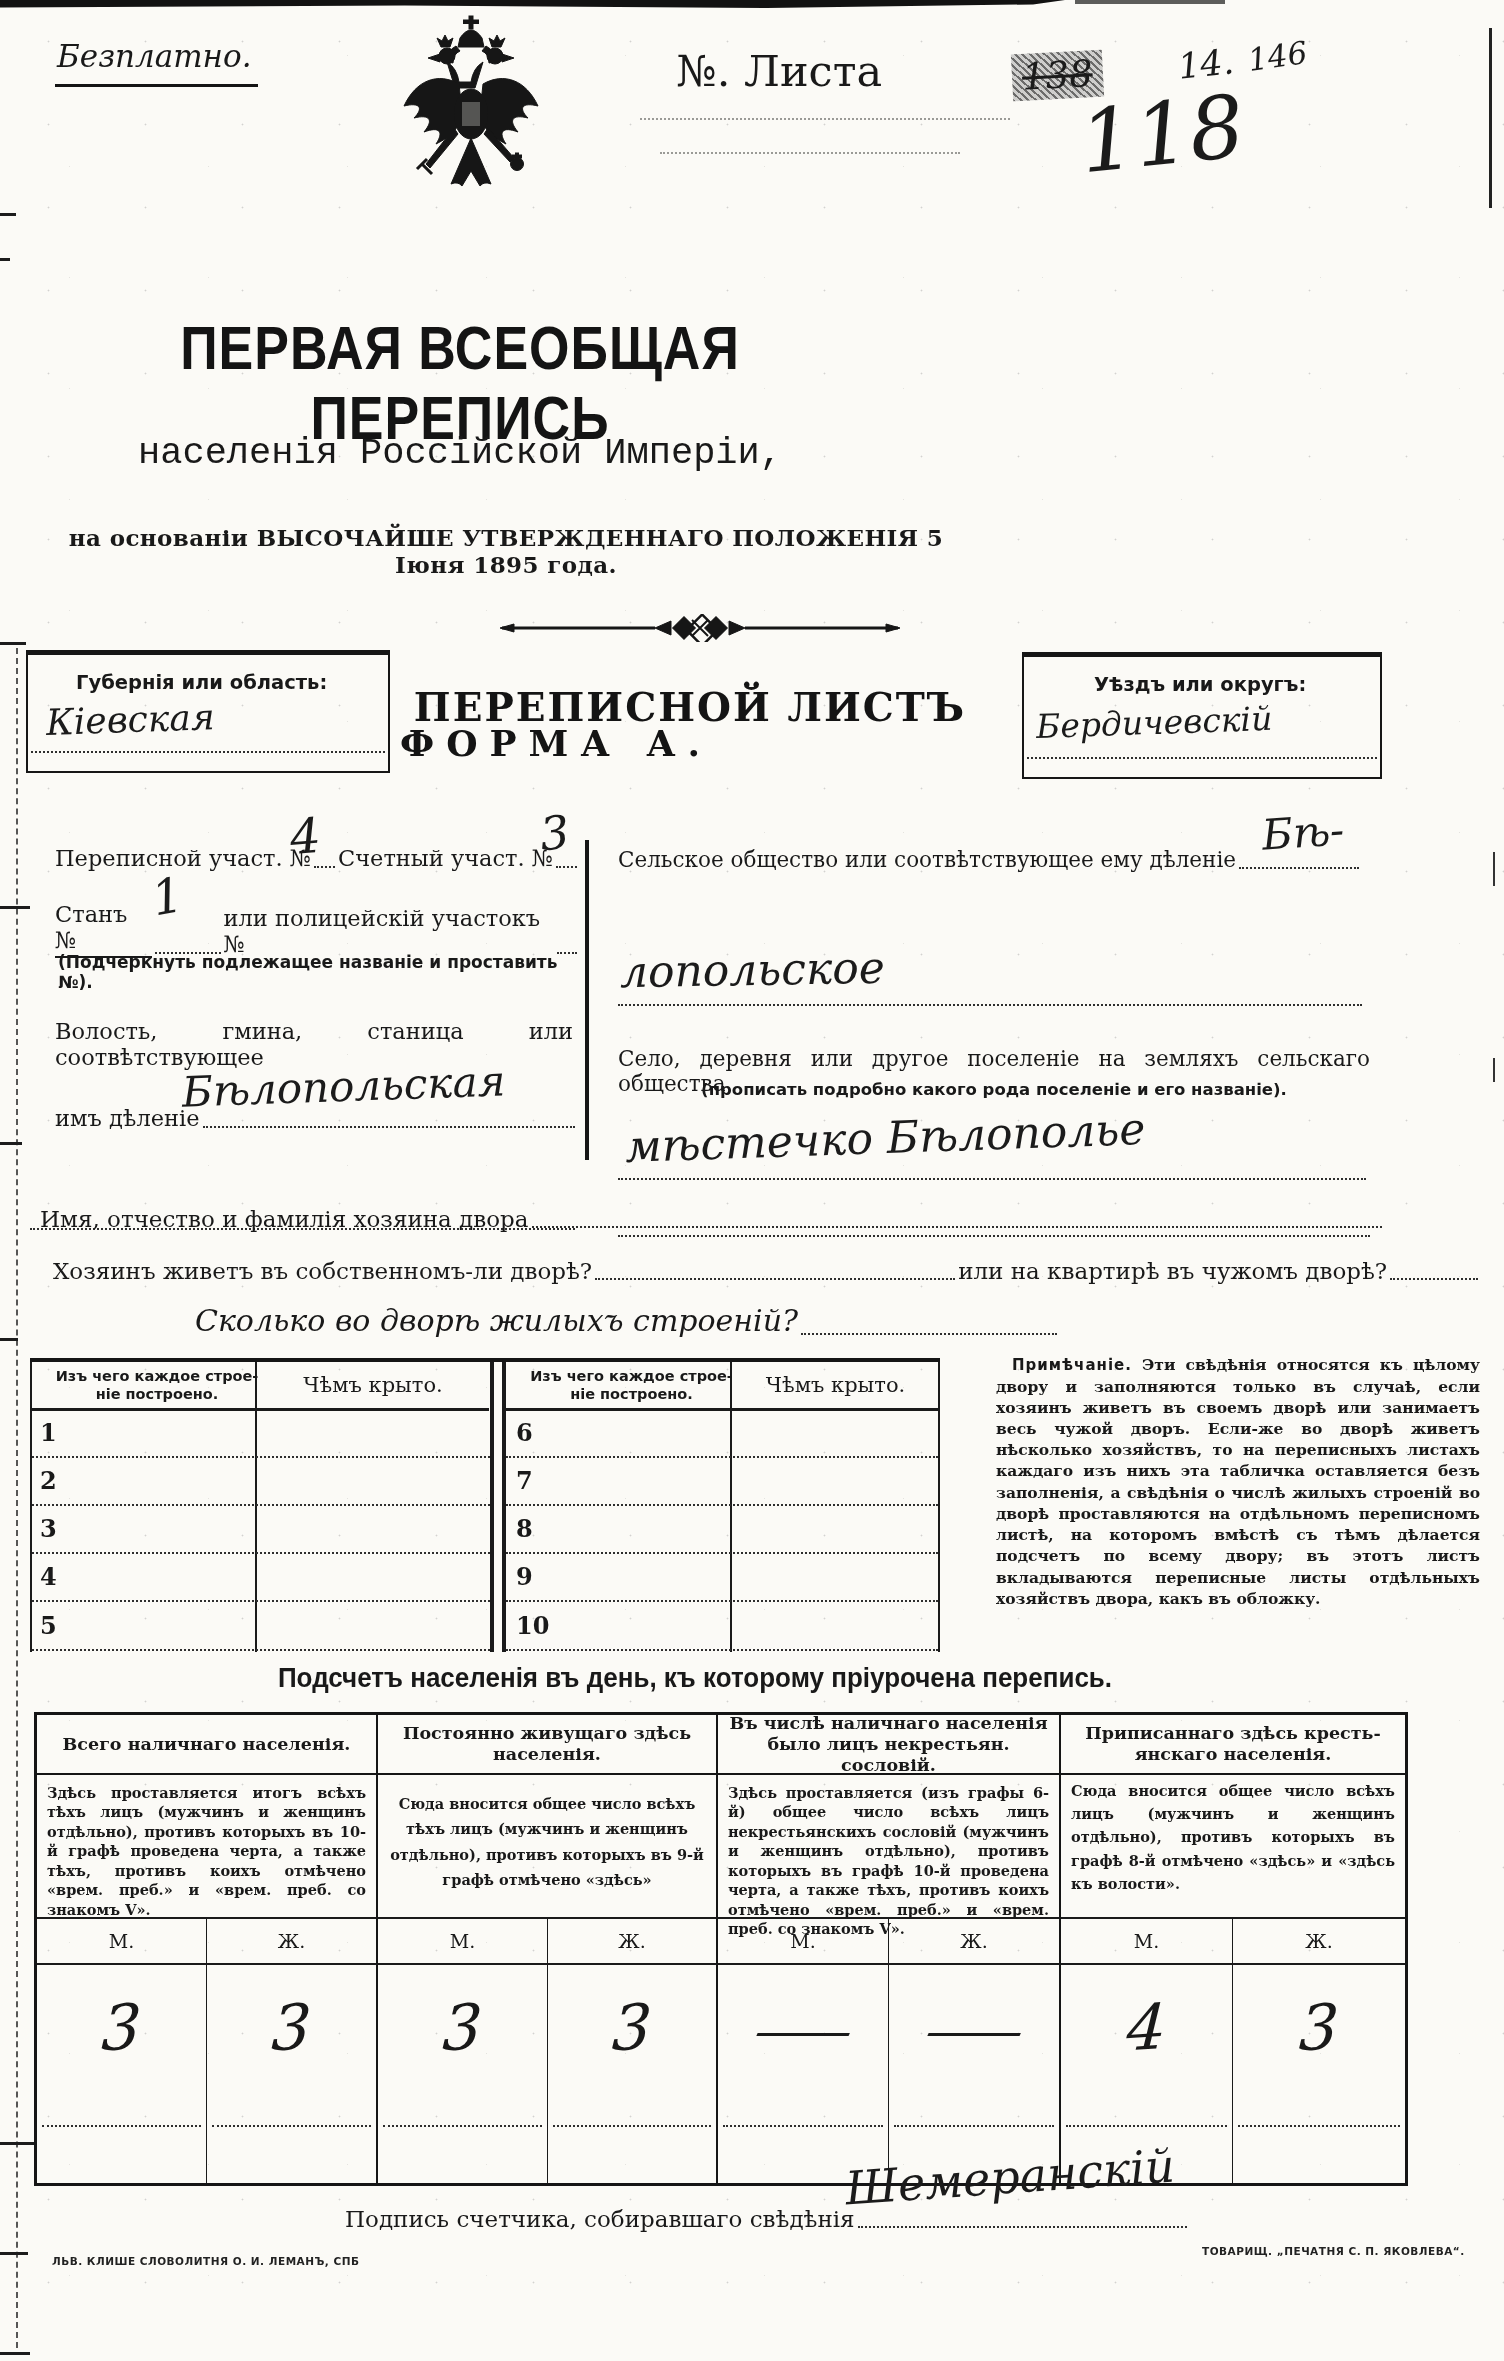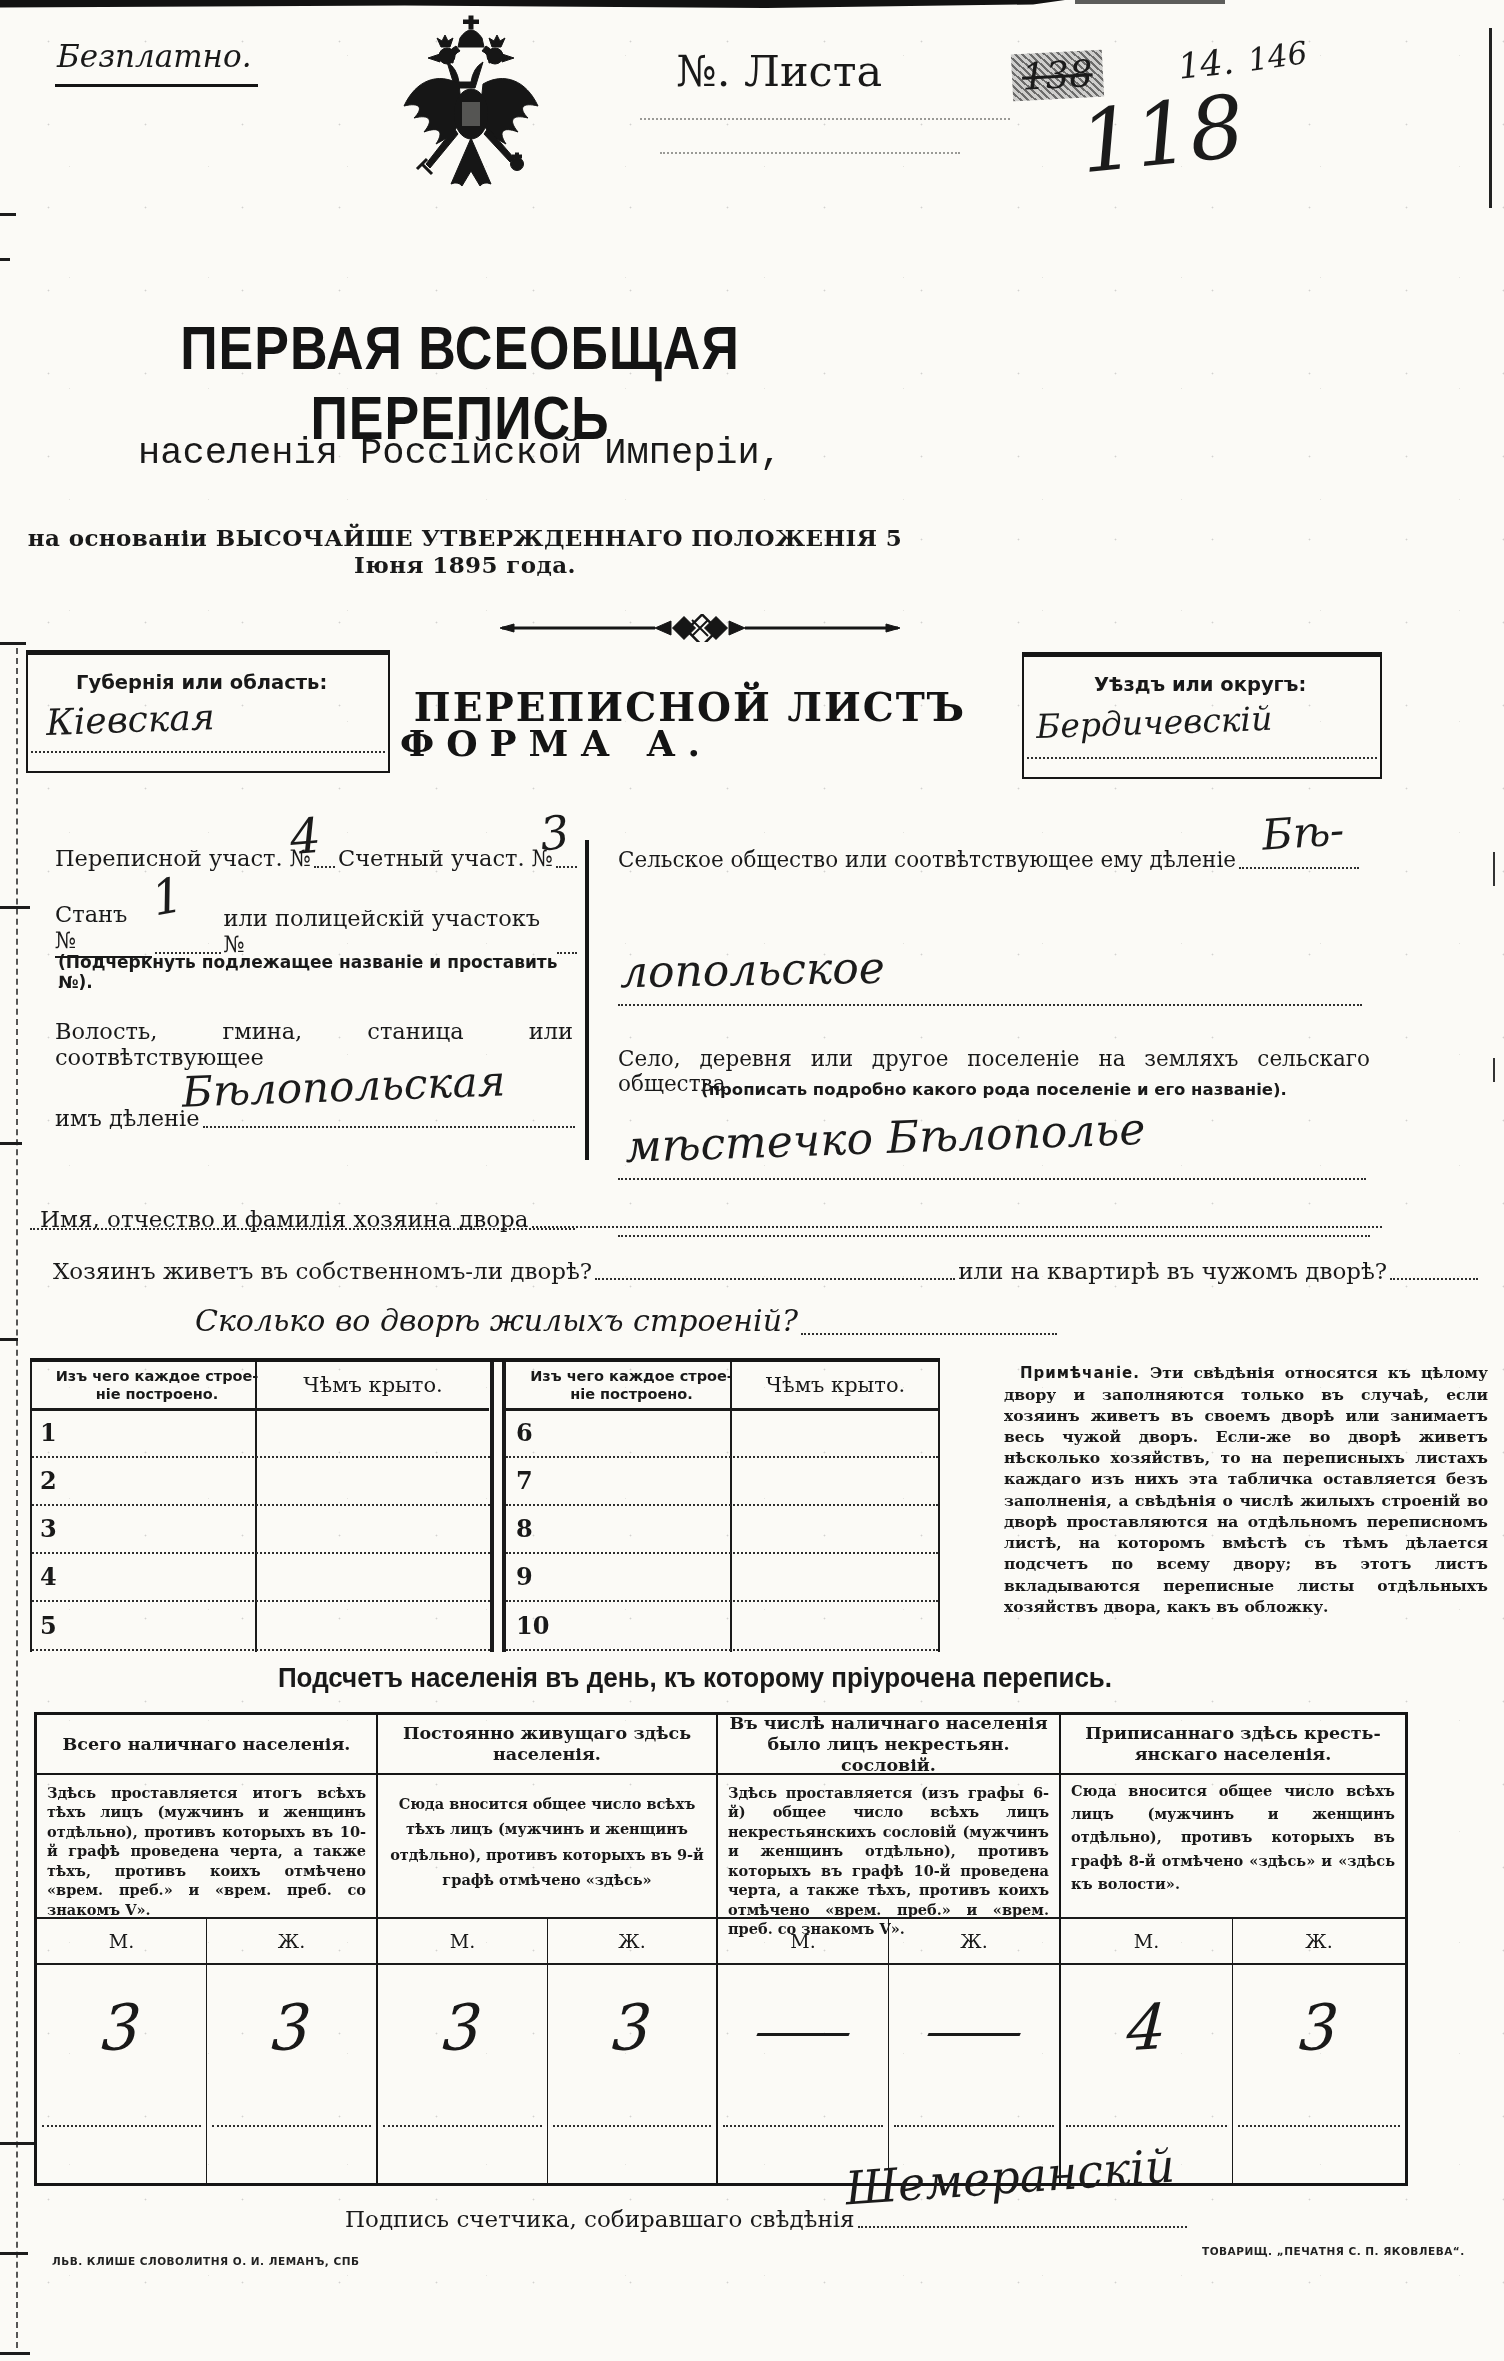--- a/index.html
+++ b/index.html
@@ -105,21 +105,21 @@
   <div class="abs hw" style="left:1012px;top:52px;font-size:37px;padding:2px 10px;transform:rotate(-3deg);text-decoration:line-through;
               background:repeating-linear-gradient(45deg, rgba(60,60,60,.75) 0 2px, rgba(170,170,170,.55) 2px 5px);"><span>138</span></div>
   <div class="abs hw" style="left:1178px;top:44px;font-size:35px;transform:rotate(-6deg);"><span>14.</span></div>
   <div class="abs hw" style="left:1248px;top:38px;font-size:31px;transform:rotate(-8deg);"><span>146</span></div>
   <div class="abs faintdots" style="left:640px;top:118px;width:370px;"></div>
   <div class="abs faintdots" style="left:660px;top:152px;width:300px;"></div>
   <div class="abs hw" style="left:1080px;top:84px;font-size:86px;transform:rotate(-6deg);"><span>118</span></div>
 
   <div class="abs bigsans" style="left:40px;top:312px;width:840px;text-align:center;font-size:52px;font-weight:bold;letter-spacing:1px;transform:scaleY(1.18);transform-origin:top center;color:#141414;"><span>ПЕРВАЯ ВСЕОБЩАЯ ПЕРЕПИСЬ</span></div>
   <div class="abs serif" style="left:40px;top:432px;width:840px;text-align:center;font-size:37px;font-family:Liberation Mono, monospace;"><span>населенія Россійской Имперіи,</span></div>
-  <div class="abs serif" style="left:0px;top:524px;width:930px;text-align:center;font-size:23px;font-weight:bold;letter-spacing:.4px;"><span>на основаніи ВЫСОЧАЙШЕ УТВЕРЖДЕННАГО ПОЛОЖЕНІЯ 5 Іюня 1895 года.</span></div>
+  <div class="abs serif" style="left:0px;top:524px;width:930px;text-align:center;font-size:23px;font-weight:bold;letter-spacing:.4px;padding-left:41px;"><span>на основаніи ВЫСОЧАЙШЕ УТВЕРЖДЕННАГО ПОЛОЖЕНІЯ 5 Іюня 1895 года.</span></div>
 
   <div class="abs" style="left:500px;top:614px;">
     <svg width="400" height="28" viewBox="0 0 400 28">
       <g fill="#161616" stroke="#161616">
         <path d="M2 14 H155" stroke-width="3"></path>
         <path d="M245 14 H398" stroke-width="3"></path>
         <path d="M0 14 l14 -4 v8 z"></path>
         <path d="M400 14 l-14 -4 v8 z"></path>
         <path d="M155 14 l16 -7 v14 z"></path>
         <path d="M245 14 l-16 -7 v14 z"></path>
@@ -243,21 +243,21 @@
     <div class="rownum" style="left:10px;top:152px;"><span>3</span></div>
     <div class="rownum" style="left:10px;top:200px;"><span>4</span></div>
     <div class="rownum" style="left:10px;top:249px;"><span>5</span></div>
     <div class="rownum" style="left:486px;top:56px;"><span>6</span></div>
     <div class="rownum" style="left:486px;top:104px;"><span>7</span></div>
     <div class="rownum" style="left:486px;top:152px;"><span>8</span></div>
     <div class="rownum" style="left:486px;top:200px;"><span>9</span></div>
     <div class="rownum" style="left:486px;top:249px;"><span>10</span></div>
   </div>
 
-  <p class="abs serif" style="left:988px;top:1346px;width:484px;margin:16px;font-size:15.5px;font-weight:600;line-height:1.37;text-align:justify;text-indent:16px;">
+  <p class="abs serif" style="left:988px;top:1346px;width:484px;margin:8px;font-size:15.5px;font-weight:600;line-height:1.37;text-align:justify;text-indent:16px;">
     <span class="sans" style="font-weight:bold;letter-spacing:1px;font-size:15px;">Примѣчаніе.</span>
     <span>Эти свѣдѣнія относятся къ цѣлому двору и заполняются только въ случаѣ, если хозяинъ живетъ въ своемъ дворѣ или занимаетъ весь чужой дворъ. Если-же во дворѣ живетъ нѣсколько хозяйствъ, то на переписныхъ листахъ каждаго изъ нихъ эта табличка оставляется безъ заполненія, а свѣдѣнія о числѣ жилыхъ строеній во дворѣ проставляются на отдѣльномъ переписномъ листѣ, на которомъ вмѣстѣ съ тѣмъ дѣлается подсчетъ по всему двору; въ этотъ листъ вкладываются переписные листы отдѣльныхъ хозяйствъ двора, какъ въ обложку.</span>
   </p>
 
   <div class="abs bigsans" style="left:0;top:1662px;width:1390px;text-align:center;font-size:26px;font-weight:bold;transform:scaleY(1.08);"><span>Подсчетъ населенія въ день, къ которому пріурочена перепись.</span></div>
 
   <div class="ct">
 
     <div class="gh">
         <span>Всего наличнаго населенія.</span>

